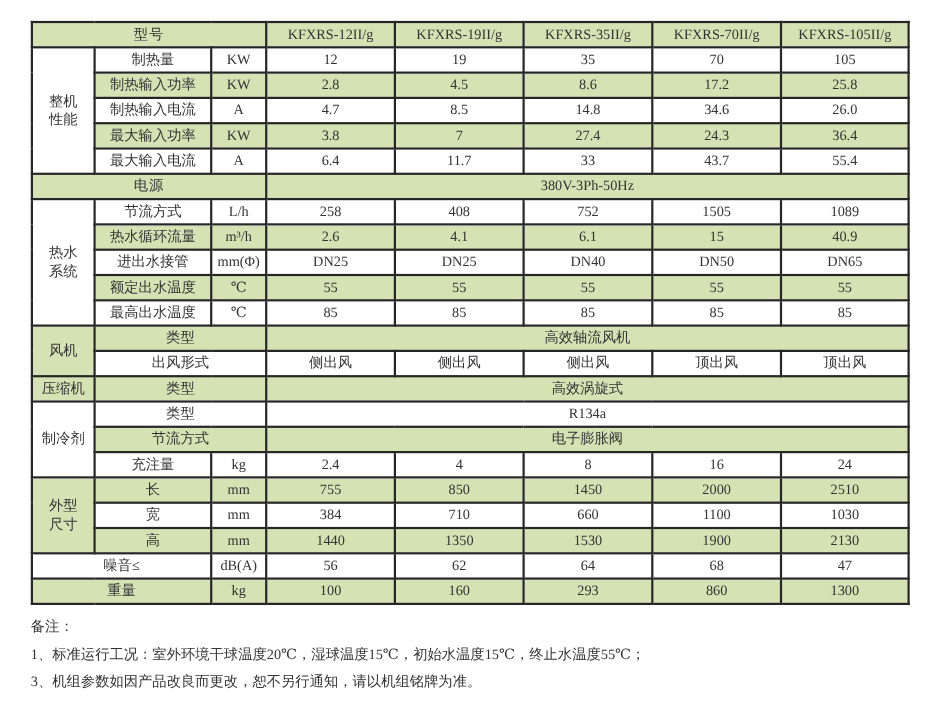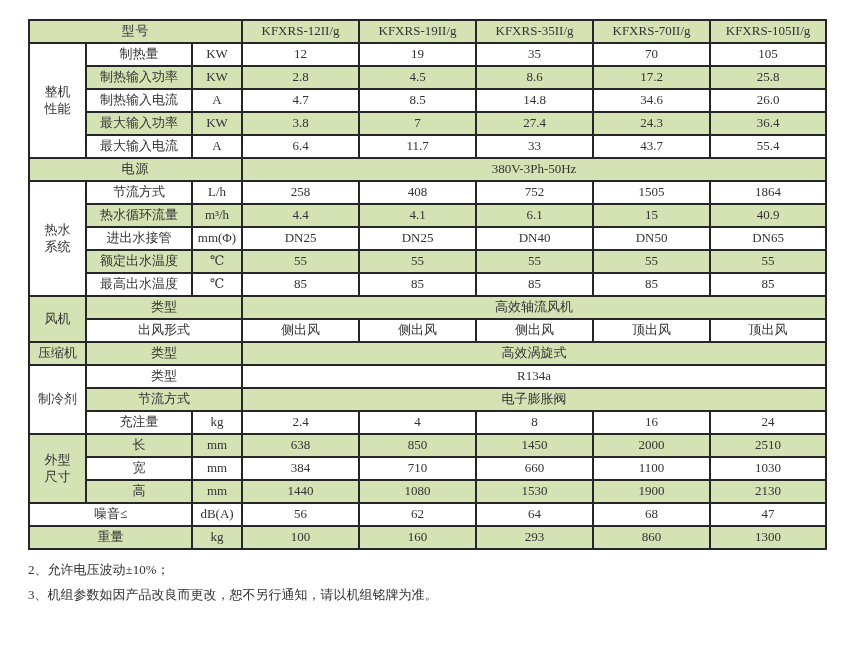--- a/index.html
+++ b/index.html
@@ -127,26 +127,26 @@
         </tr>
         <tr>
           <td rowspan="5" class="bg-white k-section">热水
 系统</td>
           <td class="k-param">节流方式</td>
           <td class="k-unit">L/h</td>
           <td class="k-value">258</td>
           <td class="k-value">408</td>
           <td class="k-value">752</td>
           <td class="k-value">1505</td>
-          <td class="k-value">1864</td>
+          <td class="k-value">1089</td>
         </tr>
         <tr class="shaded">
           <td class="k-param">热水循环流量</td>
           <td class="k-unit">m³/h</td>
-          <td class="k-value">4.4</td>
+          <td class="k-value">2.6</td>
           <td class="k-value">4.1</td>
           <td class="k-value">6.1</td>
           <td class="k-value">15</td>
           <td class="k-value">40.9</td>
         </tr>
         <tr>
           <td class="k-param">进出水接管</td>
           <td class="k-unit">mm(Φ)</td>
           <td class="k-value">DN25</td>
           <td class="k-value">DN25</td>
@@ -206,40 +206,40 @@
           <td class="k-value">4</td>
           <td class="k-value">8</td>
           <td class="k-value">16</td>
           <td class="k-value">24</td>
         </tr>
         <tr class="shaded">
           <td rowspan="3" class="bg-white k-section">外型
 尺寸</td>
           <td class="k-param">长</td>
           <td class="k-unit">mm</td>
-          <td class="k-value">638</td>
+          <td class="k-value">755</td>
           <td class="k-value">850</td>
           <td class="k-value">1450</td>
           <td class="k-value">2000</td>
           <td class="k-value">2510</td>
         </tr>
         <tr>
           <td class="k-param">宽</td>
           <td class="k-unit">mm</td>
           <td class="k-value">384</td>
           <td class="k-value">710</td>
           <td class="k-value">660</td>
           <td class="k-value">1100</td>
           <td class="k-value">1030</td>
         </tr>
         <tr class="shaded">
           <td class="k-param">高</td>
           <td class="k-unit">mm</td>
           <td class="k-value">1440</td>
-          <td class="k-value">1080</td>
+          <td class="k-value">1350</td>
           <td class="k-value">1530</td>
           <td class="k-value">1900</td>
           <td class="k-value">2130</td>
         </tr>
         <tr>
           <td colspan="2" class="k-section">噪音≤</td>
           <td class="k-unit">dB(A)</td>
           <td class="k-value">56</td>
           <td class="k-value">62</td>
           <td class="k-value">64</td>
@@ -252,17 +252,18 @@
           <td class="k-value">100</td>
           <td class="k-value">160</td>
           <td class="k-value">293</td>
           <td class="k-value">860</td>
           <td class="k-value">1300</td>
         </tr>
       </tbody>
   </table>
 
   <div class="notes">
-    <p>2、允许电压波动±10%；</p>
+    <p>备注：</p>
+    <p>1、标准运行工况：室外环境干球温度20℃，湿球温度15℃，初始水温度15℃，终止水温度55℃；</p>
     <p>3、机组参数如因产品改良而更改，恕不另行通知，请以机组铭牌为准。</p>
   </div>
 
 </div>
 
 </body></html>

